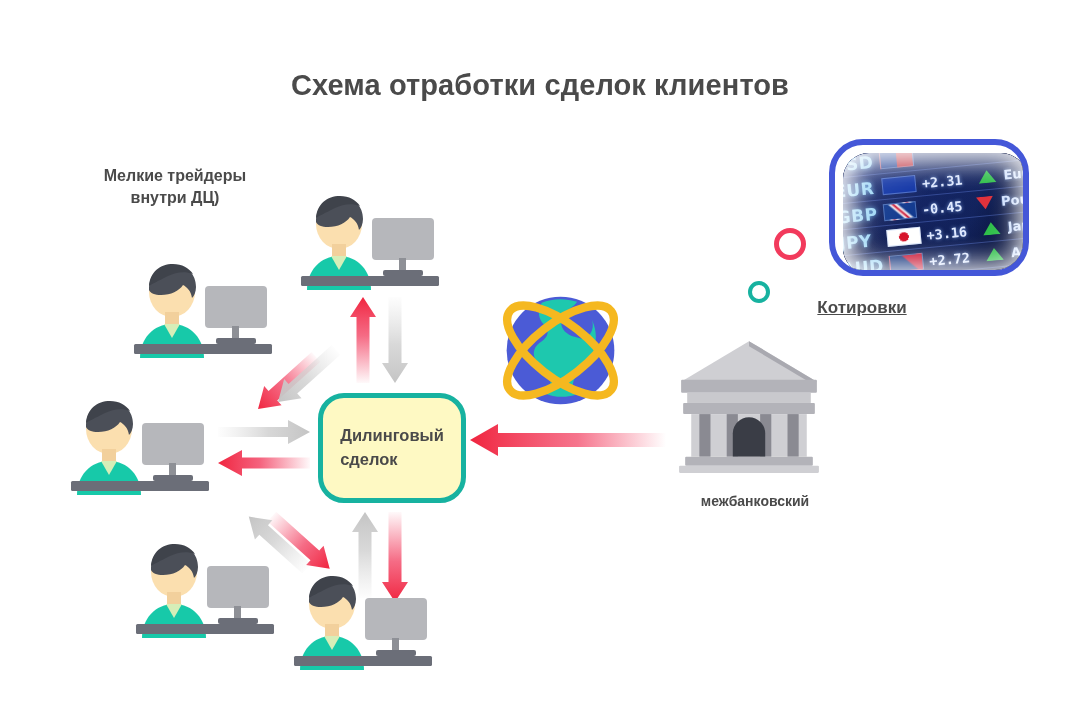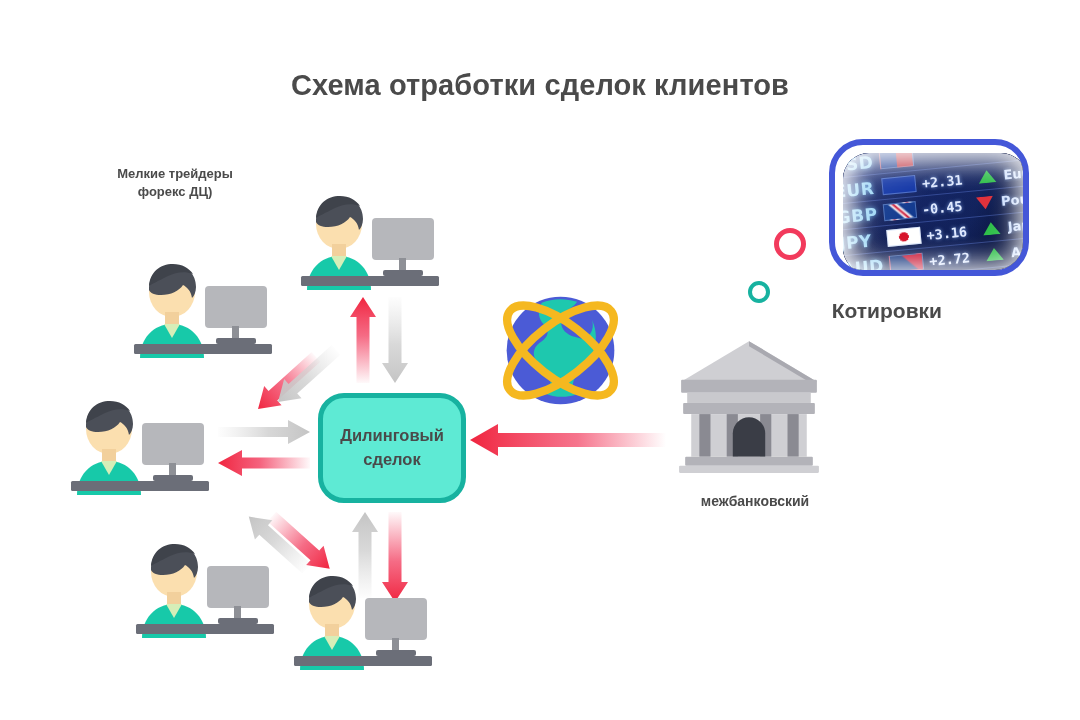--- a/index.html
+++ b/index.html
@@ -35,46 +35,47 @@
   .label {
     position: absolute;
     text-align: center;
     color: #4a4a4a;
     font-weight: bold;
     line-height: 1.35;
   }
   .label-traders {
     left: 35px; top: 165px;
     width: 280px;
-    font-size: 13px;
+    font-size: 16px;
   }
   .label-forex {
     left: 655px; top: 492px;
     width: 200px;
     font-size: 14px;
   }
   .label-quotes {
     left: 782px; top: 297px;
     width: 160px;
-    font-size: 21px;
-    text-align: right;
+    font-size: 17px;
+    text-align: center;
+    text-decoration: underline;
   }
 
   
   .dc-node {
     position: absolute;
     left: 318px; top: 393px;
     width: 148px; height: 110px;
     border: 5px solid #17b2a0;
     border-radius: 26px;
-    background: #5eead4;
+    background: #fef9c3;
     display: flex;
     align-items: center;
     justify-content: center;
-    text-align: center;
+    text-align: left;
     z-index: 6;
   }
   .dc-node .dc-text {
     font-size: 16.5px;
     font-weight: bold;
     color: #4a4a4a;
     line-height: 1.45;
   }
 
   
@@ -179,21 +180,21 @@
 <body>
 
 <div id="canvas">
 
   <div class="title">
     <div>Схема отработки сделок клиентов</div>
   </div>
 
   <div class="label label-traders">
     <div>Мелкие трейдеры</div>
-    <div>форекс ДЦ)</div>
+    <div>внутри ДЦ)</div>
   </div>
 
   <div class="label label-forex">
     <div>межбанковский</div>
   </div>
 
   <div class="label label-quotes">Котировки</div>
 
   <div class="dc-node">
     <div class="dc-text">

